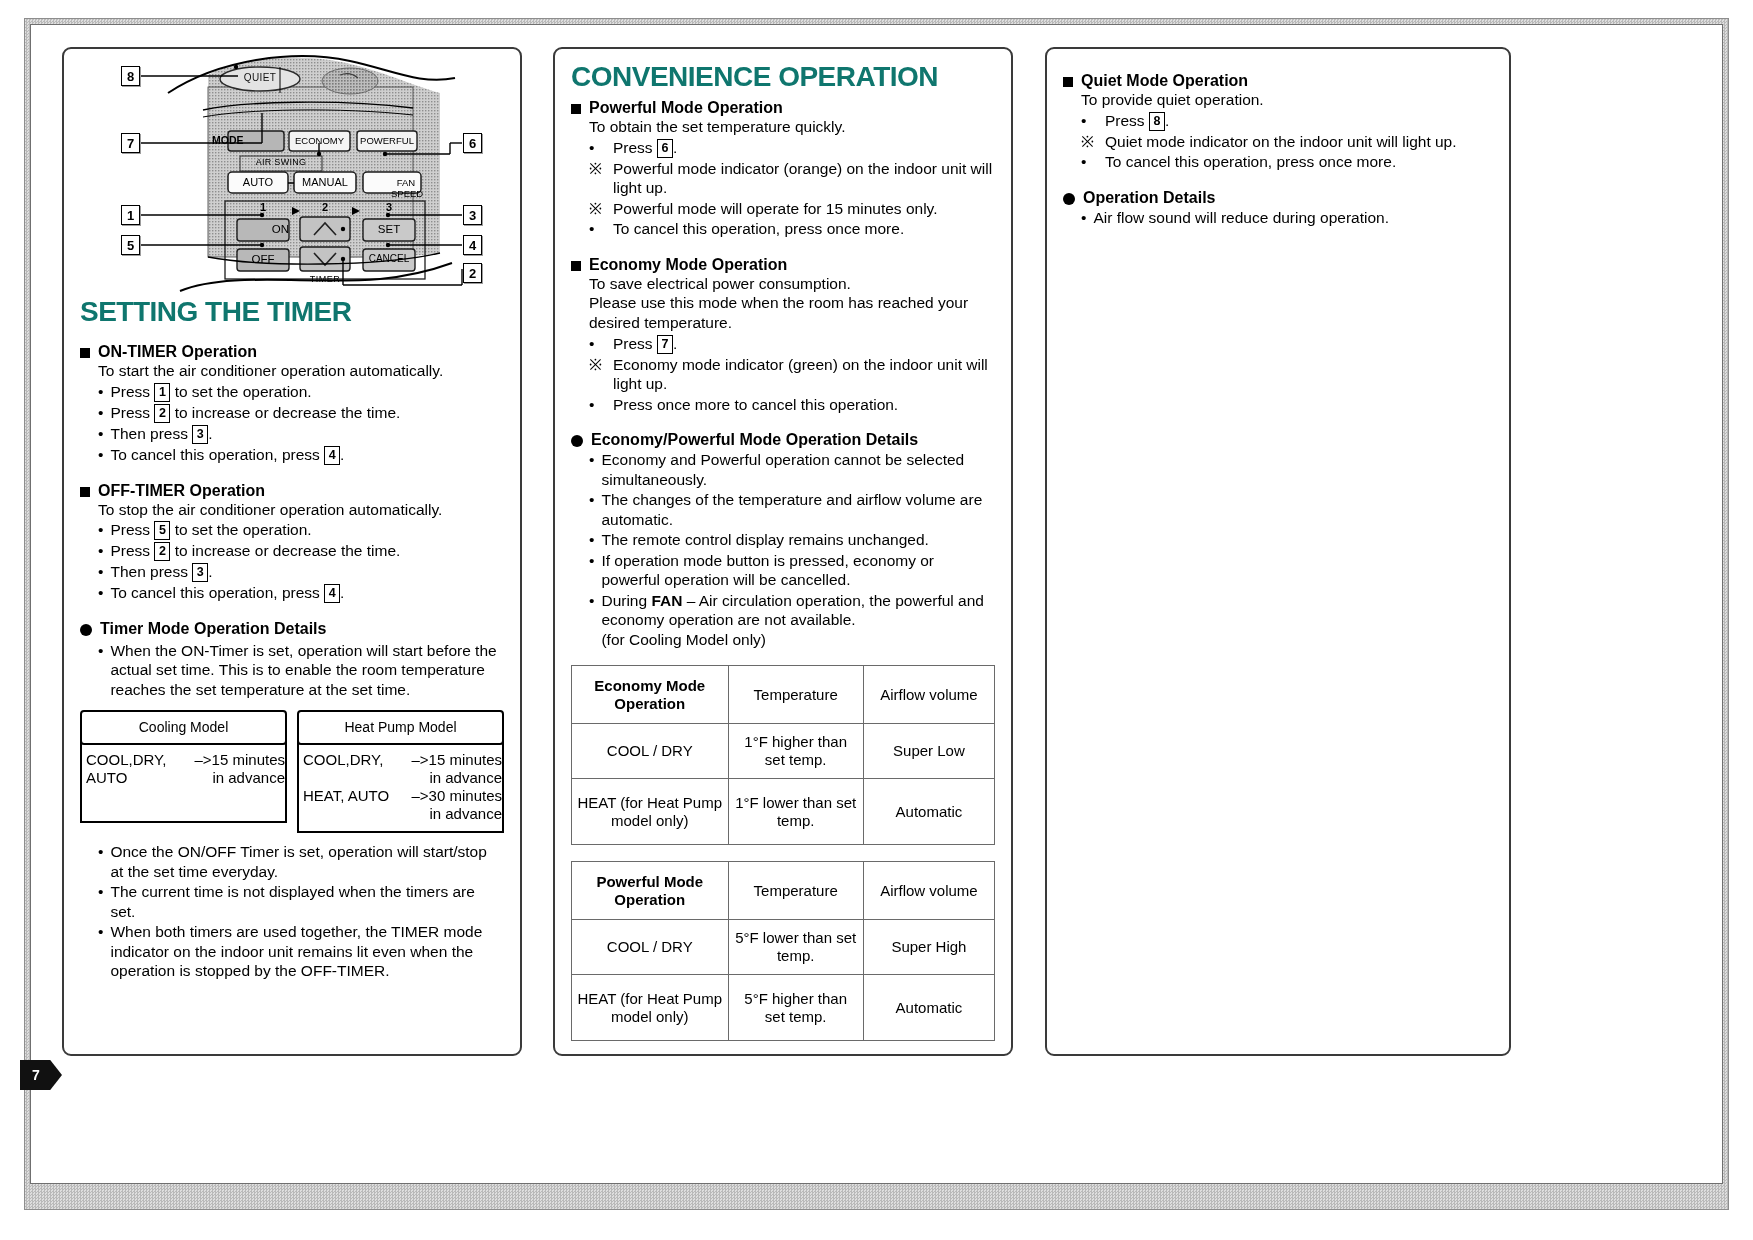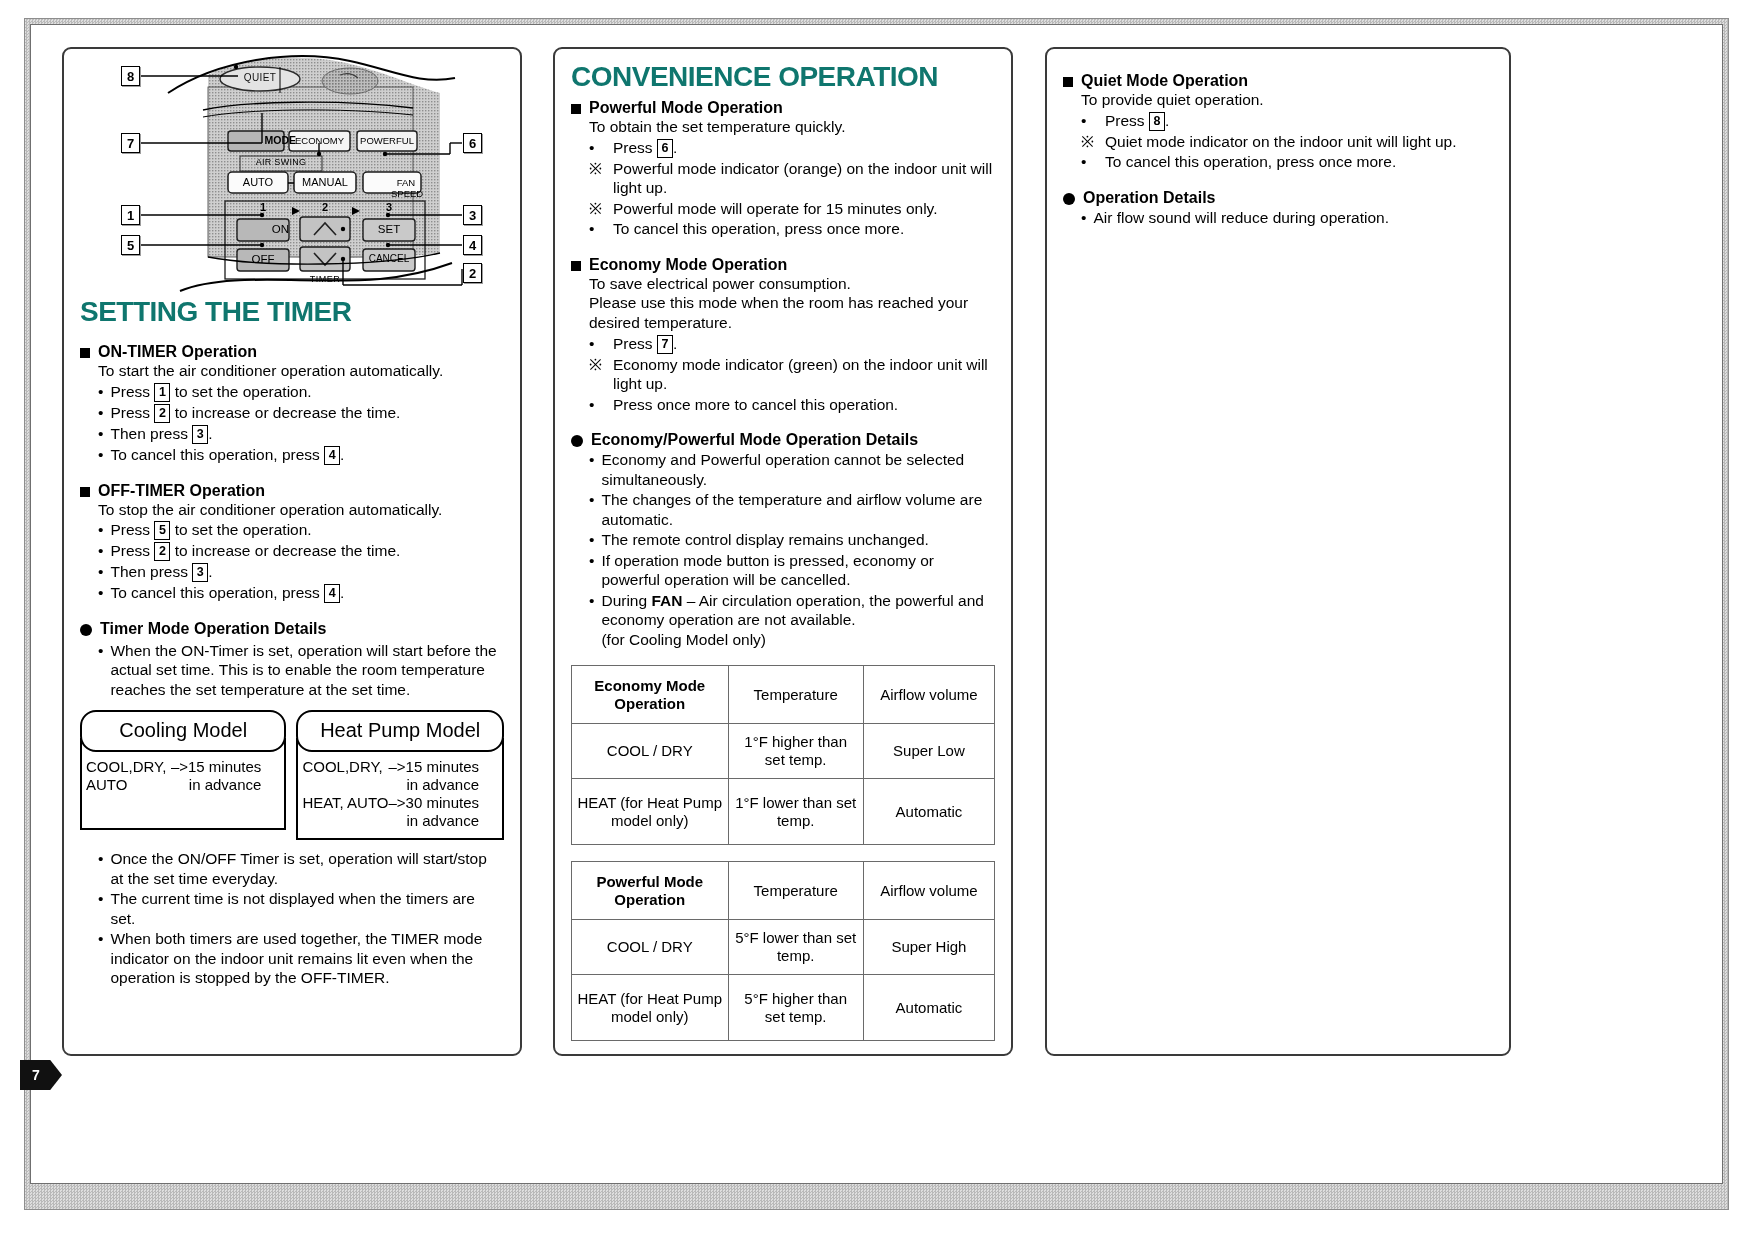--- a/index.html
+++ b/index.html
@@ -110,27 +110,27 @@
     width: 19px; height: 20px;
     display: flex; align-items: center; justify-content: center;
     font-size: 13px; font-weight: bold; background: #fff;
     box-shadow: 1px 1px 0 #9c9c9c;
   }
 
   
   .model-row { display: flex; gap: 10px; margin-top: 11px; }
   .model-col { position: relative; flex: 1 1 0; }
   .model-head {
-    border: 2.2px solid #000; border-radius: 16px;
-    text-align: center; font-size: 20px; padding: 7px 4px 8px;
+    border: 2.2px solid #000; border-radius: 4px;
+    text-align: center; font-size: 14px; padding: 7px 4px 8px;
     background:#fff; position: relative; z-index: 2;
   }
   .model-body {
     border: 2px solid #000; border-top: none;
-    margin-top: -14px; padding: 20px 23px 8px 4px;
+    margin-top: -14px; padding: 20px 0 8px 4px;
     font-size: 15px; line-height: 1.2; min-height: 92px;
   }
   .mb-line { display: flex; justify-content: space-between; white-space: nowrap; }
   .mb-right { text-align: right; display: block; }
 
   
   table.spec {
     width: 100%; border-collapse: collapse; margin-top: 16px;
     border: 1.6px solid #4a4a4a;
   }
@@ -232,21 +232,21 @@
           <line x1="60" y1="162" x2="182" y2="162" stroke="#000" stroke-width="1.4"></line>
           <line x1="60" y1="192" x2="182" y2="192" stroke="#000" stroke-width="1.4"></line>
           <line x1="308" y1="162" x2="382" y2="162" stroke="#000" stroke-width="1.4"></line>
           <line x1="308" y1="192" x2="382" y2="192" stroke="#000" stroke-width="1.4"></line>
           <line x1="263" y1="206" x2="263" y2="232" stroke="#000" stroke-width="1.4"></line>
           <line x1="263" y1="232" x2="382" y2="232" stroke="#000" stroke-width="1.4"></line>
           <line x1="382" y1="232" x2="382" y2="216" stroke="#000" stroke-width="1.4"></line>
         </svg>
 
         <div style="position:absolute;left:149px;top:19px;width:62px;text-align:center;font-size:10px;letter-spacing:.4px;color:#111;">QUIET</div>
-        <div style="position:absolute;left:160px;top:81px;width:56px;text-align:right;font-size:10.5px;font-weight:600;">MODE</div>
+        <div style="position:absolute;left:132px;top:81px;width:56px;text-align:left;font-size:10.5px;font-weight:600;">MODE</div>
         <div style="position:absolute;left:209px;top:82px;width:61px;text-align:center;font-size:9.5px;">ECONOMY</div>
         <div style="position:absolute;left:277px;top:82px;width:60px;text-align:center;font-size:9.5px;">POWERFUL</div>
         <div style="position:absolute;left:160px;top:104px;width:82px;text-align:center;font-size:9px;letter-spacing:.3px;">AIR SWING</div>
         <div style="position:absolute;left:148px;top:123px;width:60px;text-align:center;font-size:11px;">AUTO</div>
         <div style="position:absolute;left:214px;top:123px;width:62px;text-align:center;font-size:11px;">MANUAL</div>
         <div style="position:absolute;left:283px;top:124px;width:58px;text-align:center;font-size:9.5px;padding-left:28px;">FAN SPEED</div>
         <div style="position:absolute;left:157px;top:170px;width:52px;text-align:right;font-size:11.5px;">ON</div>
         <div style="position:absolute;left:157px;top:200px;width:52px;text-align:center;font-size:11.5px;">OFF</div>
         <div style="position:absolute;left:283px;top:170px;width:52px;text-align:center;font-size:11.5px;">SET</div>
         <div style="position:absolute;left:283px;top:200px;width:52px;text-align:center;font-size:10px;">CANCEL</div>

